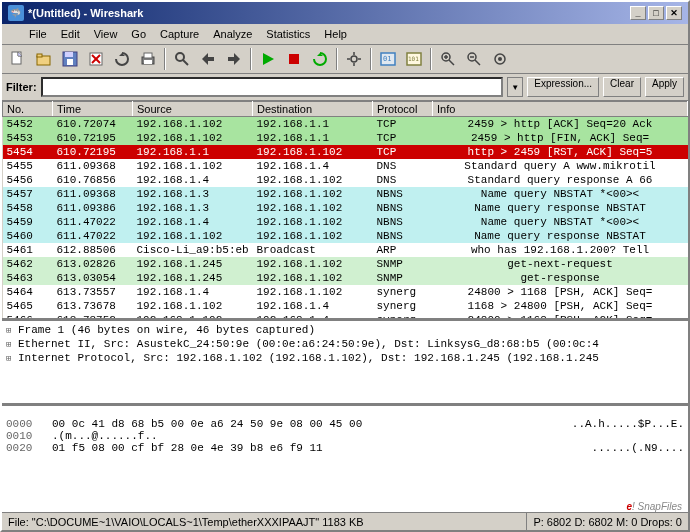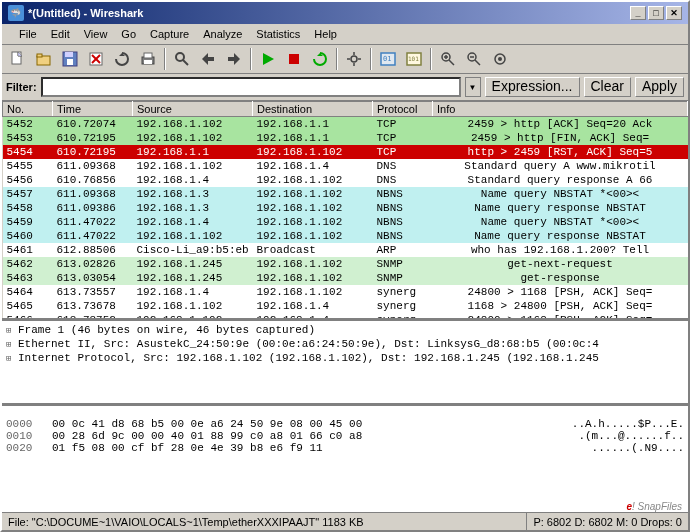--- a/index.html
+++ b/index.html
@@ -75,21 +75,21 @@
       background: #d4d0c8;
       color: black;
     }
 
     .title-btn.close { background: #d4d0c8; }
 
     
     .menu-bar {
       background: #d4d0c8;
       border-bottom: 1px solid #808080;
-      padding: 2px 11px;
+      padding: 2px 21px;
       display: flex;
       gap: 2px;
       font-family: 'Tahoma', sans-serif;
       font-size: 11px;
     }
 
     .menu-item {
       padding: 2px 6px;
       cursor: pointer;
       color: black;
@@ -164,21 +164,21 @@
       font-size: 8px;
     }
 
     .filter-action-btn {
       height: 20px;
       padding: 0 6px;
       border: 1px solid #808080;
       background: #d4d0c8;
       cursor: pointer;
       font-family: 'Tahoma', sans-serif;
-      font-size: 14px;
+      font-size: 10px;
       border-top-color: #fff;
       border-left-color: #fff;
     }
 
     
     .main-content {
       flex: 1;
       display: flex;
       flex-direction: column;
       overflow: hidden;
@@ -664,21 +664,20 @@
 
     <div class="hex-dump">
       <div id="hex-rows">
           <div class="hex-row">
     <span class="hex-offset">0000</span>
     <span class="hex-bytes">00 0c 41 d8 68 b5 00 0e  a6 24 50 9e 08 00 45 00</span>
     <span class="hex-ascii">..A.h.....$P...E.</span>
   </div>
           <div class="hex-row">
     <span class="hex-offset">0010</span>
-    <span class="hex-bytes">00 28 6d 9c 00 00 40 01  88 99 c0 a8 01 66 c0 a8</span>
     <span class="hex-ascii">.(m...@......f..</span>
   </div>
           <div class="hex-row">
     <span class="hex-offset">0020</span>
     <span class="hex-bytes">01 f5 08 00 cf bf 28 0e  4e 39 b8 e6 f9 11</span>
     <span class="hex-ascii">......(.N9....</span>
   </div>
         </div>
     </div>
 

